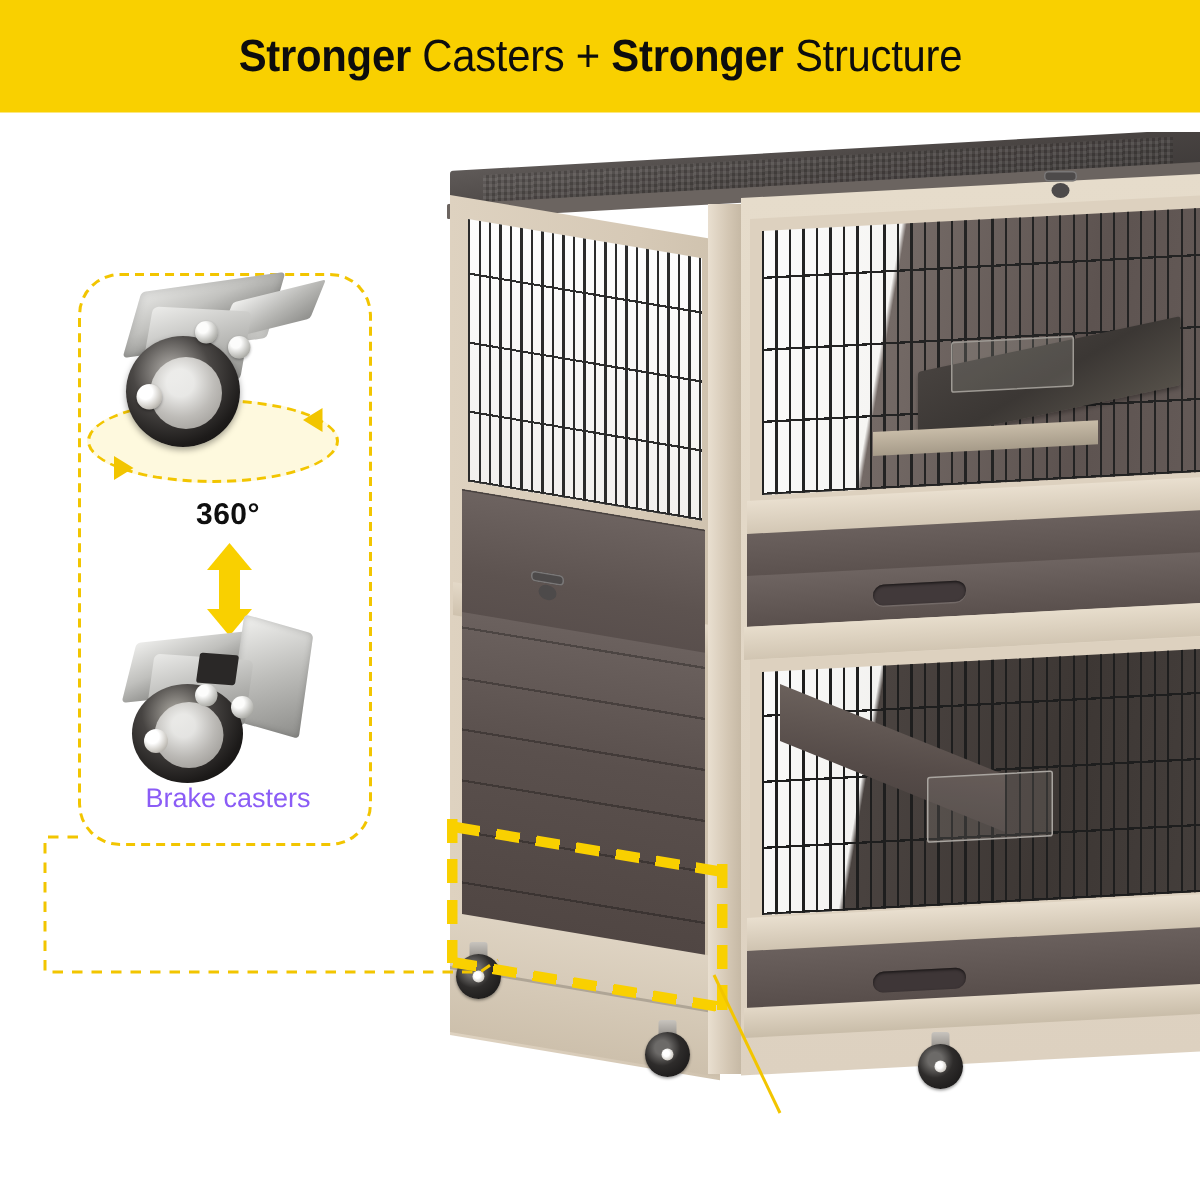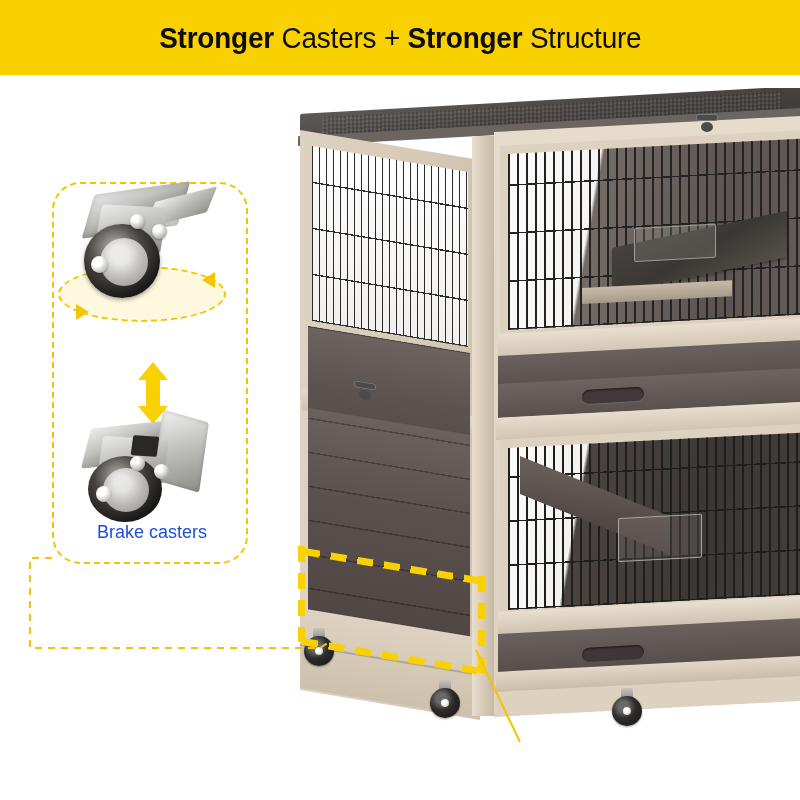--- a/index.html
+++ b/index.html
@@ -372,21 +372,21 @@
     position:absolute; left:31px; top:52px; width:46px; height:44px; border-radius:50%;
     background:radial-gradient(circle at 42% 36%, #f2f2f0 0 20%, #c8c6c2 55%, #9b9893 100%);
     opacity:.9;
   }
   .bk-axle {
     position:absolute; left:24px; top:70px; width:16px; height:16px; border-radius:50%;
     background:radial-gradient(circle at 35% 32%, #fff 0 30%, #cbc8c2 65%, #8e8a84 100%);
   }
   .label-brake {
     position:absolute; left:0; top:338px; width:196px; text-align:center;
-    font-size:18px; font-weight:400; color:#1d4ed8;
+    font-size:18px; font-weight:400; color:#8b5cf6;
   }
 
   
   .leader-svg { position:absolute; left:0; top:0; width:800px; height:800px; pointer-events:none; }
 
   
   .bottom-pill {
     position:absolute; left:371px; top:741px; width:318px; height:39px;
     background:#f9d000; border-radius:20px;
     display:flex; align-items:center; justify-content:center;
@@ -489,20 +489,21 @@
       <div class="sw-mount"></div>
       <div class="sw-plate"></div>
       <div class="sw-yoke"></div>
       <div class="sw-wheel"></div>
       <div class="sw-rim"></div>
       <div class="sw-bolt1"></div>
       <div class="sw-bolt2"></div>
       <div class="sw-axle"></div>
     </div>
 
+    <div class="label-360">360°</div>
 
     <div class="dbl-arrow">
       <div class="da-up"></div>
       <div class="da-stem"></div>
       <div class="da-dn"></div>
     </div>
 
     <div class="brake-group">
       <div class="bk-mount"></div>
       <div class="bk-lever"></div>

